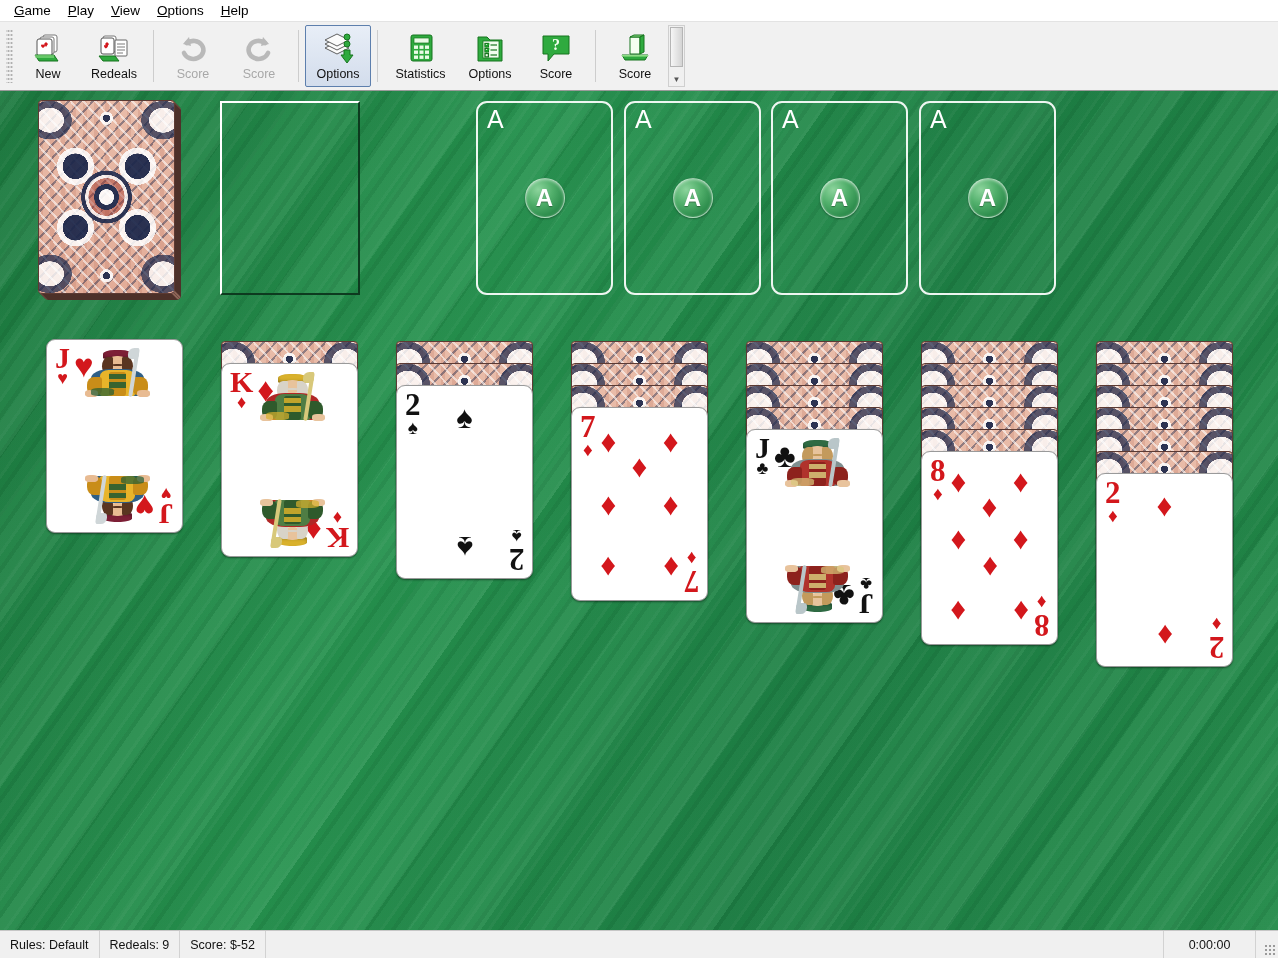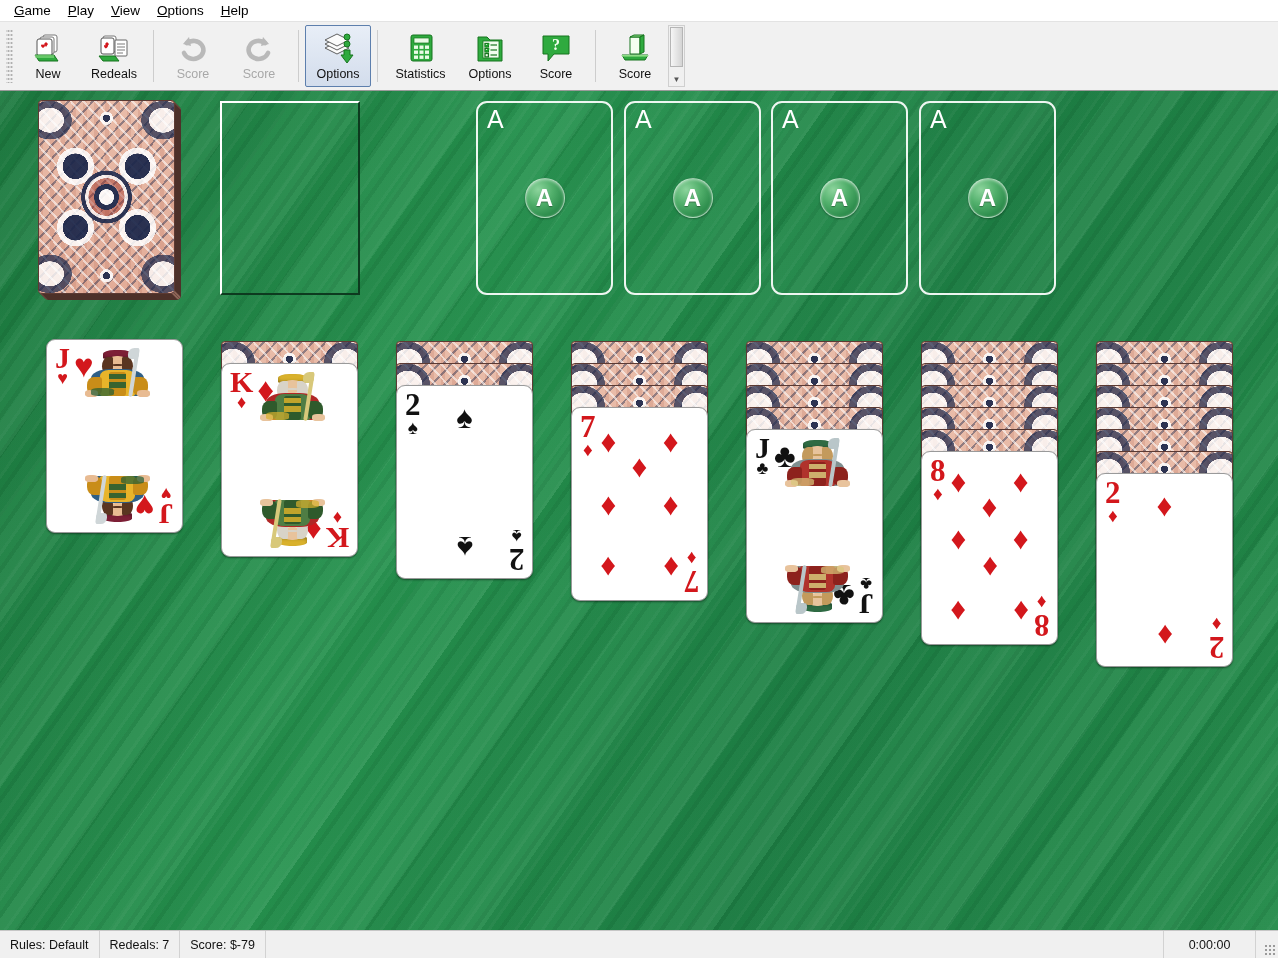--- a/index.html
+++ b/index.html
@@ -760,20 +760,20 @@
         <div class="pipfield pip-red">
           <span class="pip" style="left: 50%; top: 16%;">♦</span>
           <span class="pip inv" style="left: 50%; top: 84%;">♦</span>
         </div>
       </div>
     </div>
   </div>
 
 <div id="statusbar">
   <div class="sb-cell">Rules: Default</div>
-  <div class="sb-cell">Redeals: 7</div>
-  <div class="sb-cell">Score: $-79</div>
+  <div class="sb-cell">Redeals: 9</div>
+  <div class="sb-cell">Score: $-52</div>
   <div class="sb-flex"></div>
   <div class="sb-time">0:00:00</div>
   <div id="grip-res">
       <span></span>
     </div>
 </div>
 
 </body></html>

